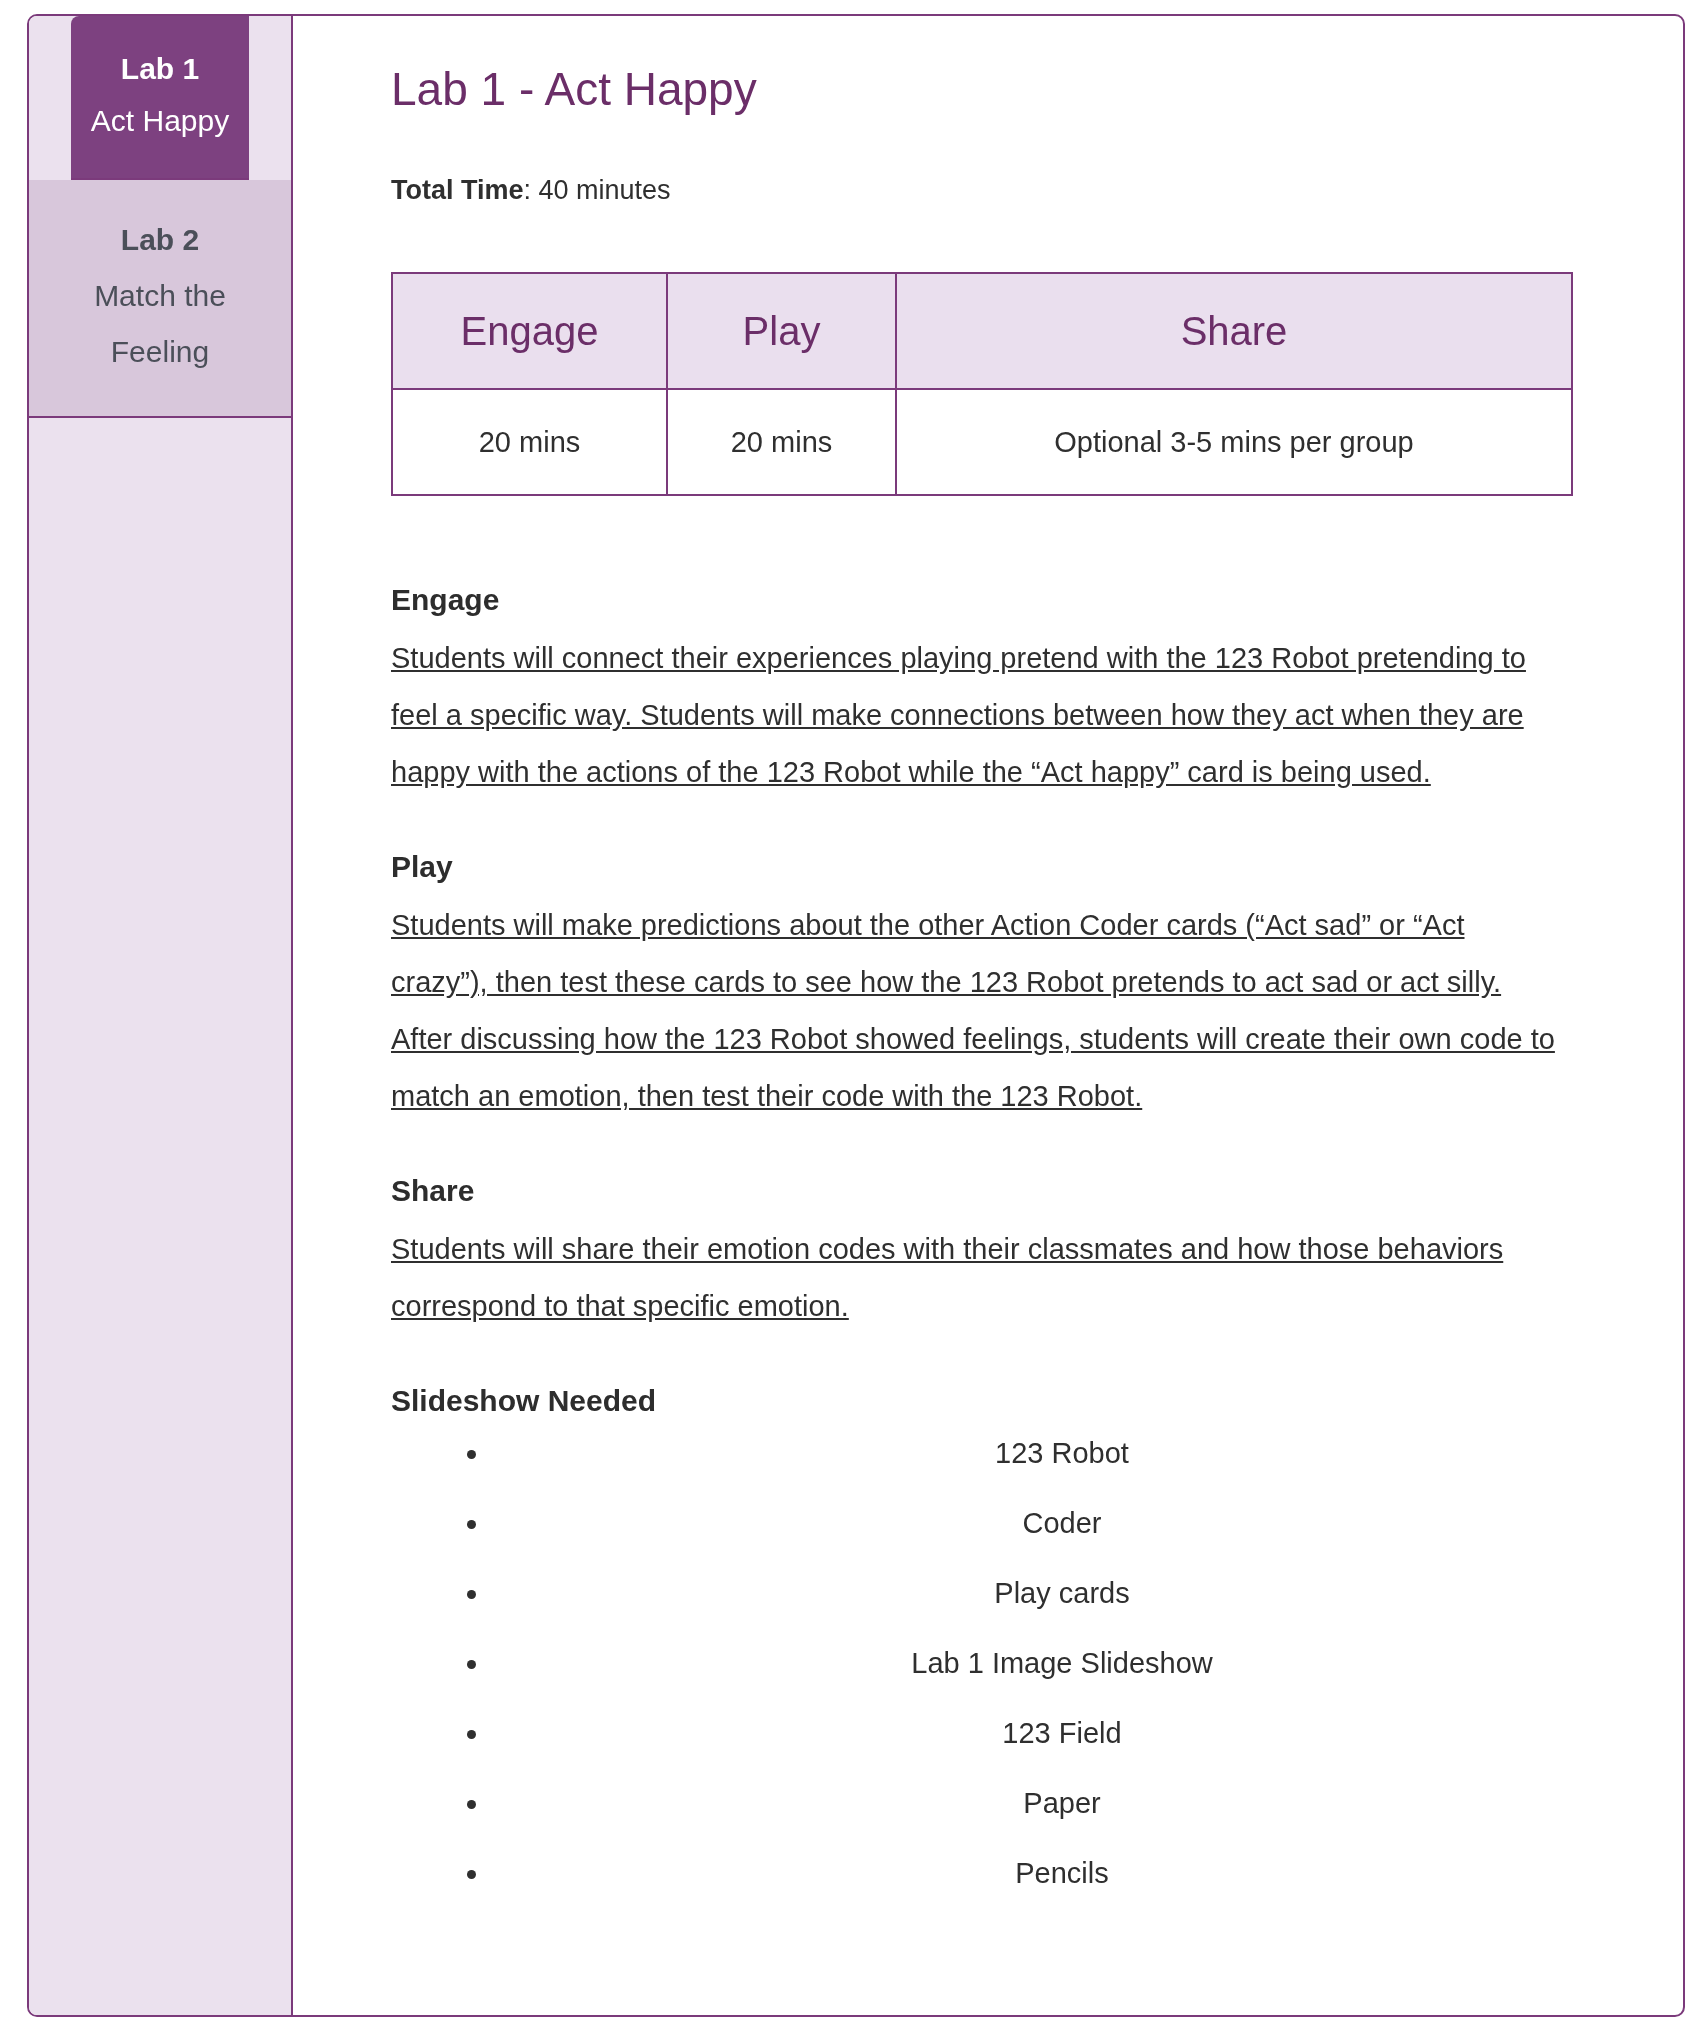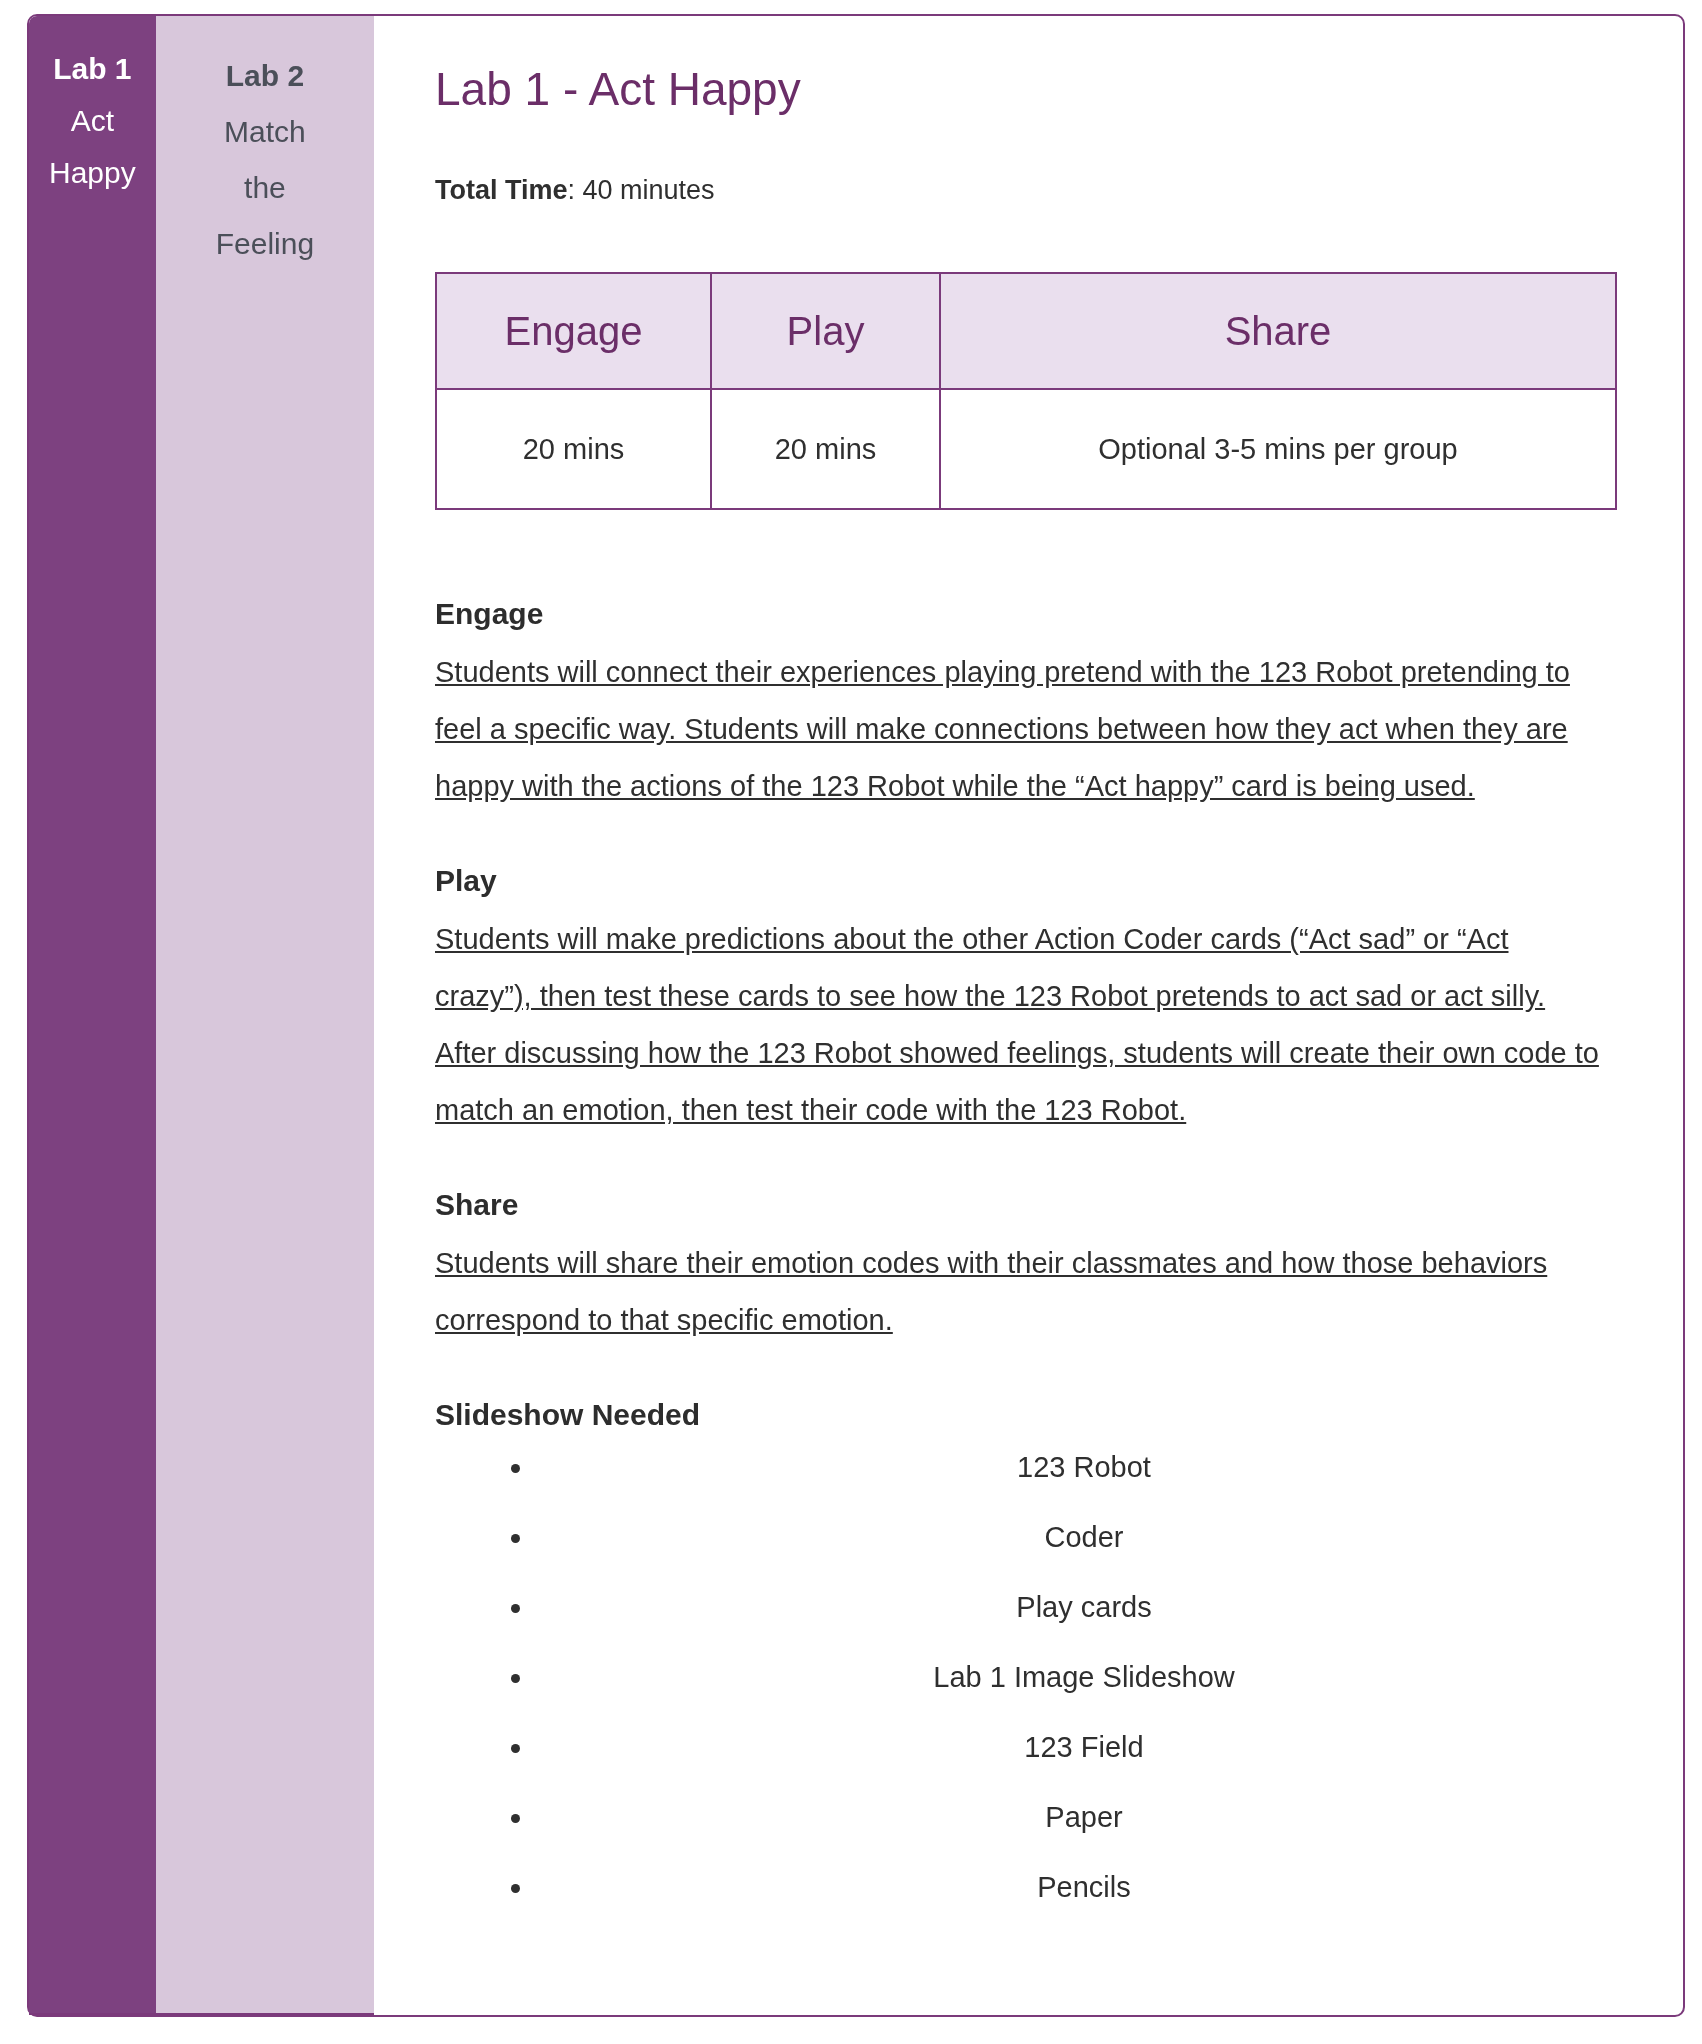--- a/index.html
+++ b/index.html
@@ -26,26 +26,28 @@
   }
   .card{
     display:flex;
     width:100%;height:100%;
     border:2px solid var(--border-purple);
     border-radius:10px;
     background:#ffffff;
   }
   
   .sidebar{
-    width:308px;
+    width:264px;
     flex-shrink:0;
     background:var(--sidebar-bg);
     border-right:2px solid var(--border-purple);
     border-radius:8px 0 0 8px;
     display:flex;
+    flex-direction:column;
+    align-items:center;
   }
   .nav-item{
     text-align:center;
     font-size:30px;
     line-height:52px;
     padding:26px 34px;
     border-bottom:2px solid var(--border-purple);
     cursor:pointer;
   }
   .nav-item .nav-lab{font-weight:bold;display:block;}
@@ -93,21 +95,21 @@
     font-weight:400;
     font-size:40px;
     height:116px;
     border:2px solid var(--border-purple);
     text-align:center;
   }
   table.schedule td{
     background:#ffffff;
     color:var(--body-text);
     font-size:29px;
-    height:120px;
+    height:106px;
     border:2px solid var(--border-purple);
     text-align:center;
   }
   .col-engage{width:275px;}
   .col-play{width:229px;}
   .col-share{width:676px;}
   h3.section-heading{
     margin:46px 0 0;
     font-size:30px;
     line-height:40px;

